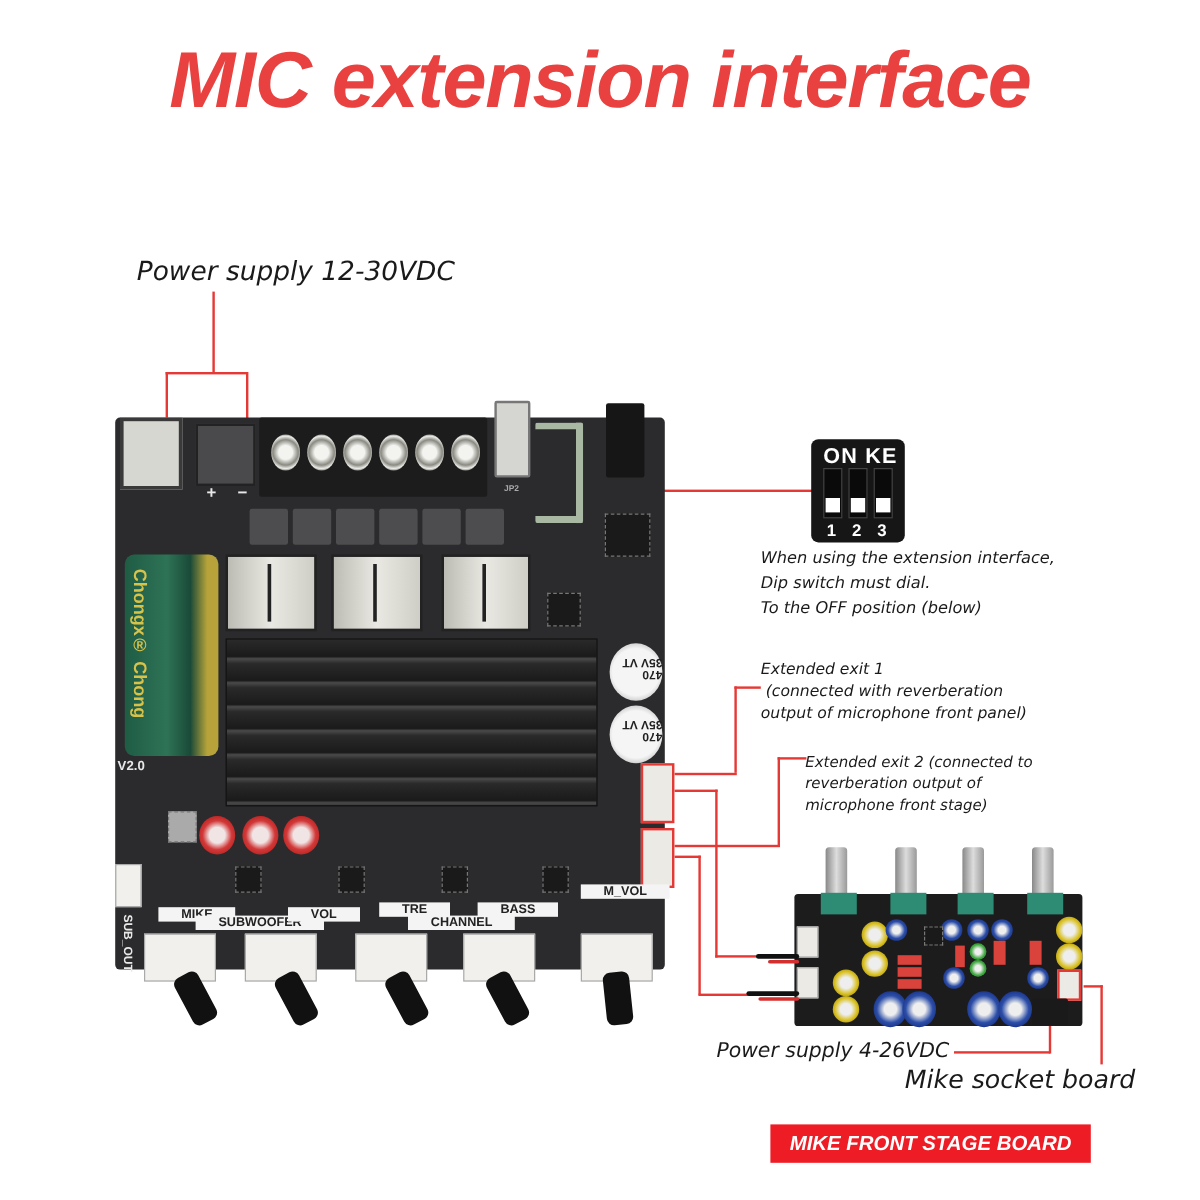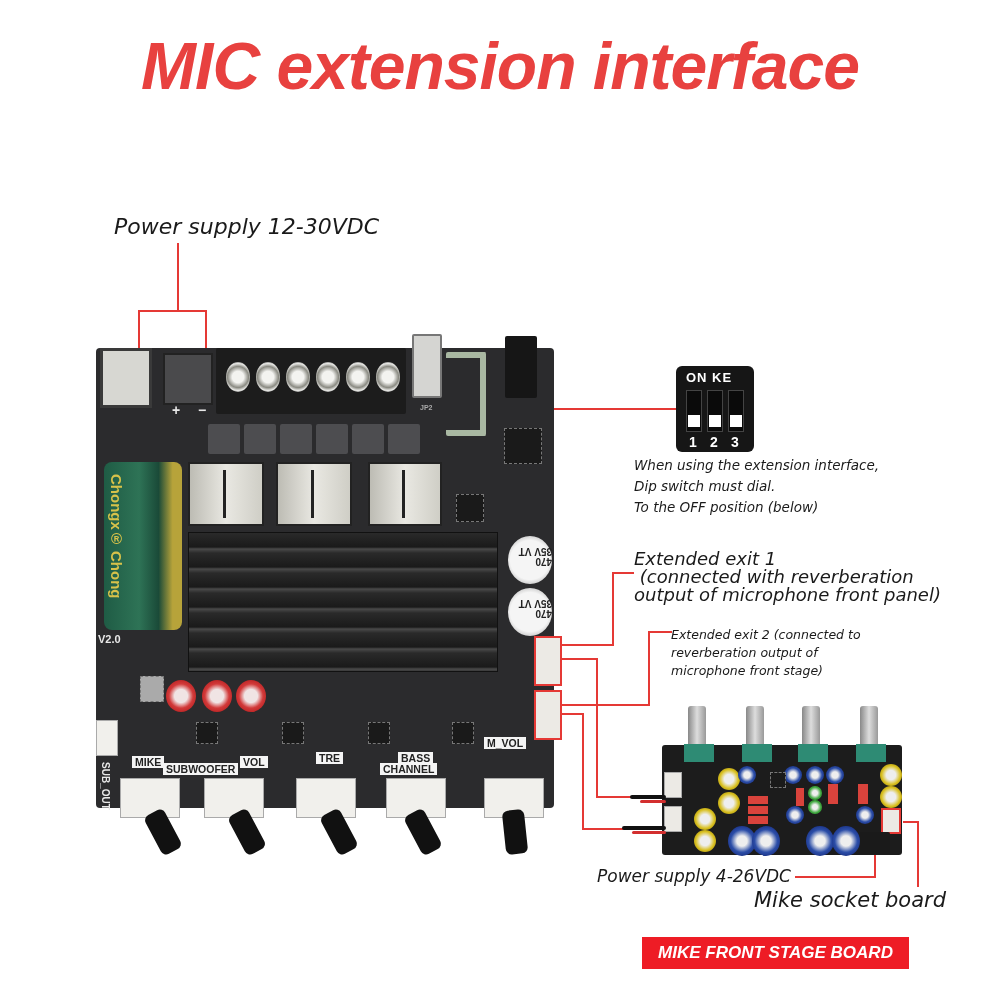--- a/index.html
+++ b/index.html
@@ -10,38 +10,38 @@
     position: absolute; left: 0; top: 28px; width: 1000px; text-align: center;
     font-family: "Liberation Sans", sans-serif; font-weight: bold; font-style: italic;
     font-size: 66px; color: #e8413f; letter-spacing: -1px;
   }
   .label {
     position: absolute; font-family: "DejaVu Sans", sans-serif; font-style: italic;
     color: #1a1a1a; white-space: nowrap;
   }
   .lbl-ps1 { left: 114px; top: 214px; font-size: 22px; }
   .dip-note { left: 634px; top: 455px; font-size: 13.5px; line-height: 21px; }
-  .exit1 { left: 634px; top: 550px; font-size: 18px; line-height: 18px; }
+  .exit1 { left: 634px; top: 550px; font-size: 13px; line-height: 18px; }
   .exit2 { left: 671px; top: 626px; font-size: 12.5px; line-height: 18px; }
   .lbl-ps2 { left: 597px; top: 866px; font-size: 17px; }
   .lbl-mike { left: 754px; top: 888px; font-size: 21px; }
 
   .banner {
     position: absolute; left: 642px; top: 937px; width: 267px; height: 32px;
     background: #ee1c25; color: #fff; font-family: "Liberation Sans", sans-serif;
     font-weight: bold; font-style: italic; font-size: 17px; text-align: center; line-height: 32px;
   }
 
   
   .board {
     position: absolute; left: 96px; top: 348px; width: 458px; height: 460px;
     background: #2b2b2d; border-radius: 4px;
   }
   .pcb-text { position: absolute; color: #e8e8e8; font-family: "Liberation Sans", sans-serif; font-weight: bold; font-size: 11px; }
-  .pcb-tag { position: absolute; background: #f4f4f4; color: #222; font-family: "Liberation Sans", sans-serif; font-weight: bold; font-size: 10.5px; padding: 0 3px; line-height: 12px; }
+  .pcb-tag { position: absolute; background: #f4f4f4; color: #222; font-family: "Liberation Sans", sans-serif; font-weight: bold; font-size: 10.5px; padding: 0 19px; line-height: 12px; }
 
   .dc-jack { position: absolute; left: 100px; top: 348px; width: 52px; height: 60px; background: #d7d7d2; border: 3px solid #3a3a3a; }
   .screw-term-2 { position: absolute; left: 163px; top: 353px; width: 50px; height: 52px; background: #4a4a4c; border: 2px solid #222; }
   .terminal-block { position: absolute; left: 216px; top: 348px; width: 190px; height: 66px; background: #1c1c1c; border-radius: 2px; }
   .screw { position: absolute; top: 14px; width: 24px; height: 30px; border-radius: 50%; background: radial-gradient(circle, #f3f3f0 30%, #8a8a82 55%, #e9e9e6 70%, #222 90%); }
   .slide-switch { position: absolute; left: 412px; top: 334px; width: 30px; height: 64px; background: #d5d5d2; border: 2px solid #777; border-radius: 2px; }
   .antenna { position: absolute; left: 446px; top: 352px; width: 40px; height: 84px; border: 6px solid #a9b8a2; border-left: none; border-radius: 2px; }
   .audio-jack { position: absolute; left: 505px; top: 336px; width: 32px; height: 62px; background: #161616; border-radius: 2px; }
   .chip { position: absolute; background: #1a1a1a; border: 1px dashed #777; }
   .inductor { position: absolute; top: 424px; width: 32px; height: 30px; background: #4d4d50; border-radius: 2px; }
@@ -54,21 +54,21 @@
   .cap-470 span { position: absolute; left: 8px; top: 10px; font-size: 10px; color: #222; transform: rotate(180deg); font-weight: bold; line-height: 10px; font-family: "Liberation Sans", sans-serif; }
   .cap-red { position: absolute; top: 680px; width: 30px; height: 32px; border-radius: 50%; background: radial-gradient(circle,#f0e4e4 30%,#d23a3a 55%,#b82020 80%); }
   .connector { position: absolute; background: #f1f0ec; border: 1px solid #aaa; }
   .ext-conn { position: absolute; width: 28px; height: 50px; background: #eceae5; border: 2px solid #e53935; }
   .cable { position: absolute; top: 810px; width: 22px; height: 44px; background: #111; transform: rotate(-28deg); border-radius: 6px; }
 
   .redline { position: absolute; background: #e53935; }
 
   
   .dip { position: absolute; left: 676px; top: 366px; width: 78px; height: 86px; background: #161616; border-radius: 6px; }
-  .dip-head { position: absolute; top: 4px; left: 10px; color: #fff; font-family: "Liberation Sans", sans-serif; font-weight: bold; font-size: 13px; letter-spacing: 1px; }
+  .dip-head { position: absolute; top: 4px; left: 10px; color: #fff; font-family: "Liberation Sans", sans-serif; font-weight: bold; font-size: 18px; letter-spacing: 1px; }
   .dip-sw { position: absolute; top: 24px; width: 16px; height: 42px; background: #0a0a0a; border: 1px solid #444; }
   .dip-knob { position: absolute; left: 1px; bottom: 4px; width: 12px; height: 12px; background: #fff; }
   .dip-num { position: absolute; bottom: 2px; color: #fff; font-family: "Liberation Sans", sans-serif; font-weight: bold; font-size: 14px; }
 
   
   .micboard { position: absolute; left: 662px; top: 745px; width: 240px; height: 110px; background: #1c1c1c; border-radius: 3px; }
   .pot { position: absolute; top: 706px; width: 18px; height: 44px; background: linear-gradient(90deg,#888,#ddd,#999); border-radius: 3px; }
   .pot-base { position: absolute; top: 744px; width: 30px; height: 18px; background: #2e8b74; }
   .capy { position: absolute; width: 22px; height: 22px; border-radius: 50%; background: radial-gradient(circle,#eee 30%,#d9c020 60%,#a08a10 85%); }
   .capb { position: absolute; width: 28px; height: 30px; border-radius: 50%; background: radial-gradient(circle,#eee 25%,#2c4ea8 55%,#14287a 85%); }
@@ -169,21 +169,21 @@
   <div class="connector" style="left:96px; top:720px; width:22px; height:36px;"></div>
   <div class="pcb-text" style="left:100px; top:762px; writing-mode:vertical-rl; font-size:10px;">SUB_OUT</div>
 
   <div class="ext-conn" style="left:534px; top:636px;"></div>
   <div class="ext-conn" style="left:534px; top:690px;"></div>
 
   <div class="pcb-tag" style="left:132px; top:756px;">MIKE</div>
   <div class="pcb-tag" style="left:163px; top:763px;">SUBWOOFER</div>
   <div class="pcb-tag" style="left:240px; top:756px;">VOL</div>
   <div class="pcb-tag" style="left:316px; top:752px;">TRE</div>
-  <div class="pcb-tag" style="left:340px; top:763px;margin-left:40px;">CHANNEL</div>
+  <div class="pcb-tag" style="left:340px; top:763px;">CHANNEL</div>
   <div class="pcb-tag" style="left:398px; top:752px;">BASS</div>
   <div class="pcb-tag" style="left:484px; top:737px;">M_VOL</div>
 
   <div class="connector" style="left:120px; top:778px; width:60px; height:40px;"></div>
   <div class="connector" style="left:204px; top:778px; width:60px; height:40px;"></div>
   <div class="connector" style="left:296px; top:778px; width:60px; height:40px;"></div>
   <div class="connector" style="left:386px; top:778px; width:60px; height:40px;"></div>
   <div class="connector" style="left:484px; top:778px; width:60px; height:40px;"></div>
 
   <div class="cable" style="left:152px;"></div>

